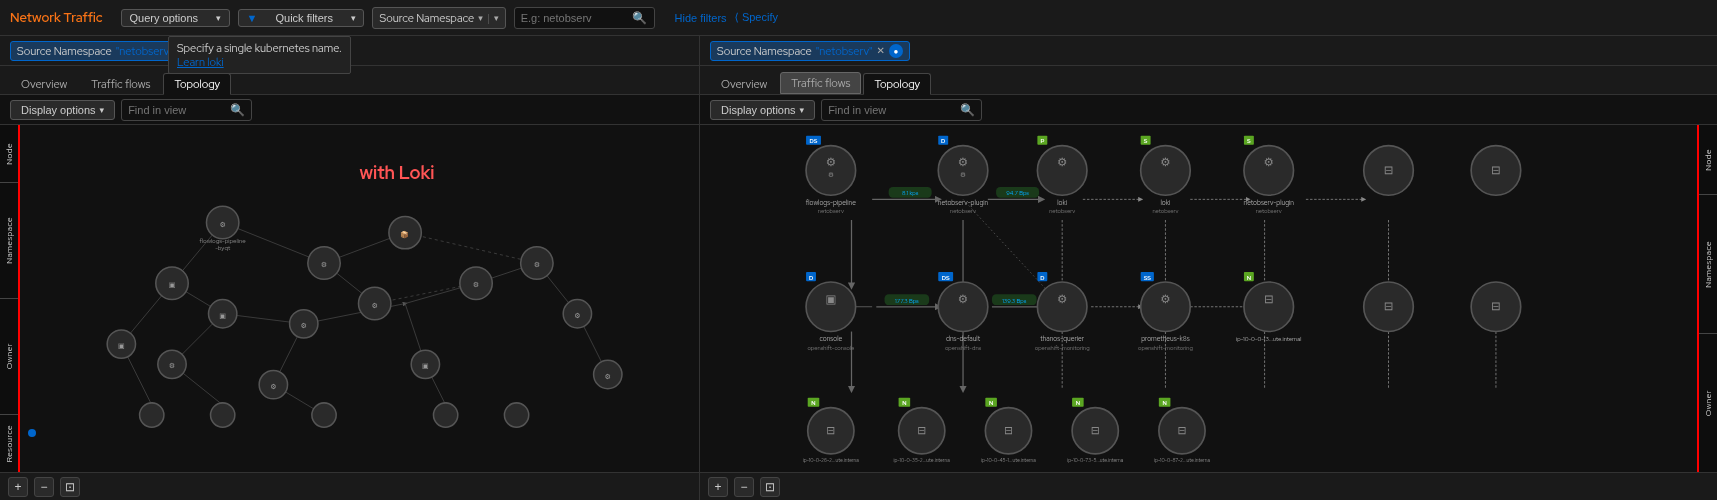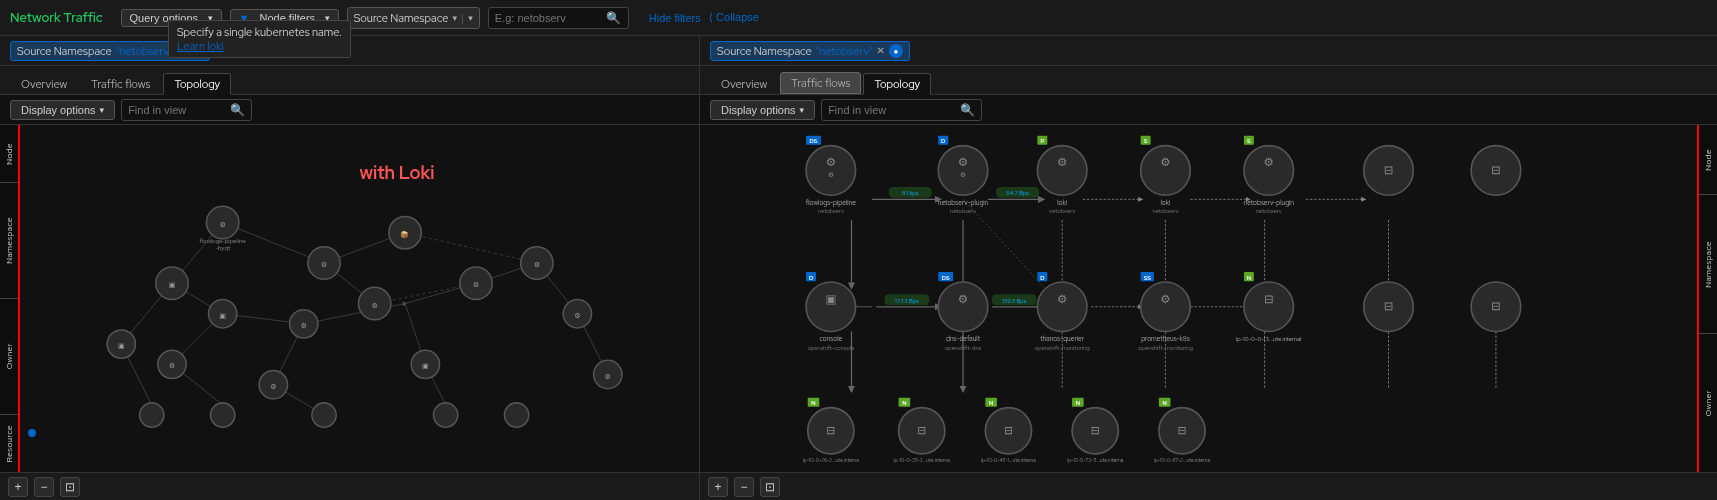--- a/index.html
+++ b/index.html
@@ -17,21 +17,21 @@
     .btn-sm {
       background: #2a2a2a;
       border: 1px solid #555;
       color: #ccc;
       padding: 2px 8px;
       border-radius: 3px;
       cursor: pointer;
       font-size: 11px;
       display: flex;
       align-items: center;
-      gap: 10px;
+      gap: 18px;
     }
     .search-box {
       display: flex; align-items: center;
       background: #111;
       border: 1px solid #444;
       border-radius: 3px;
       padding: 2px 6px;
       gap: 12px;
     }
     .search-box input {
@@ -97,54 +97,54 @@
       border-radius: 3px;
       cursor: pointer;
       font-size: 11px;
       display: flex; align-items: center; gap: 4px;
     }
   </style>
 </head>
 <body>
 
 <div style="background:#1a1a1a; border-bottom:1px solid #333; padding:4px 10px; display:flex; align-items:center; gap:8px; height:36px; flex-shrink:0; position:relative;">
-  <span style="color:#22c55e; font-size:13px; font-weight:600; margin-right:10px;">Network Traffic</span>
+  <span style="color:#f97316; font-size:13px; font-weight:600; margin-right:10px;">Network Traffic</span>
 
   <button class="btn-sm">
     <span>Query options</span>
     <span style="font-size:9px;">▾</span>
   </button>
 
   <button class="btn-sm">
     <span style="color:#06c;">▼</span>
-    <span>Node filters</span>
+    <span>Quick filters</span>
     <span style="font-size:9px;">▾</span>
   </button>
 
   <div style="display:flex; align-items:center; gap:4px; background:#2a2a2a; border:1px solid #555; border-radius:3px; padding:2px 6px;">
     <span style="color:#ccc; font-size:11px;">Source Namespace</span>
     <span style="font-size:9px; color:#aaa;">▾</span>
     <span style="color:#555;">|</span>
     <span style="font-size:9px; color:#aaa;">▾</span>
   </div>
 
   <div class="search-box">
     <input style="width: 100px;" placeholder="E.g: netobserv">
     <span style="color:#aaa; font-size:12px;">🔍</span>
   </div>
 
   <button class="hide-filters-btn">
     <span>Hide filters</span>
   </button>
   <button class="collapse-btn">
     <span>⟨</span>
-    <span>Collapse</span>
+    <span>Specify</span>
   </button>
 
-  <div style="position:absolute; top:20px; left:168px; background:#222; border:1px solid #444; padding:4px 8px; font-size:11px; color:#ccc; z-index:100; border-radius:2px;">
+  <div style="position:absolute; top:36px; left:168px; background:#222; border:1px solid #444; padding:4px 8px; font-size:11px; color:#ccc; z-index:100; border-radius:2px;">
     <span>Specify a single kubernetes name.</span><br>
     <span class="link-hint">Learn loki</span>
   </div>
 
 </div>
 
 <div style="display:flex; flex-shrink:0; height:30px; border-bottom:1px solid #333;">
 
   <div style="width:700px; background:#1a1a1a; display:flex; align-items:center; padding:0 10px; gap:6px; border-right:1px solid #333; flex-shrink:0;">
     <div style="display:flex; align-items:center; gap:4px; background:#1a3a5c; border:1px solid #06c; border-radius:3px; padding:2px 6px;">

